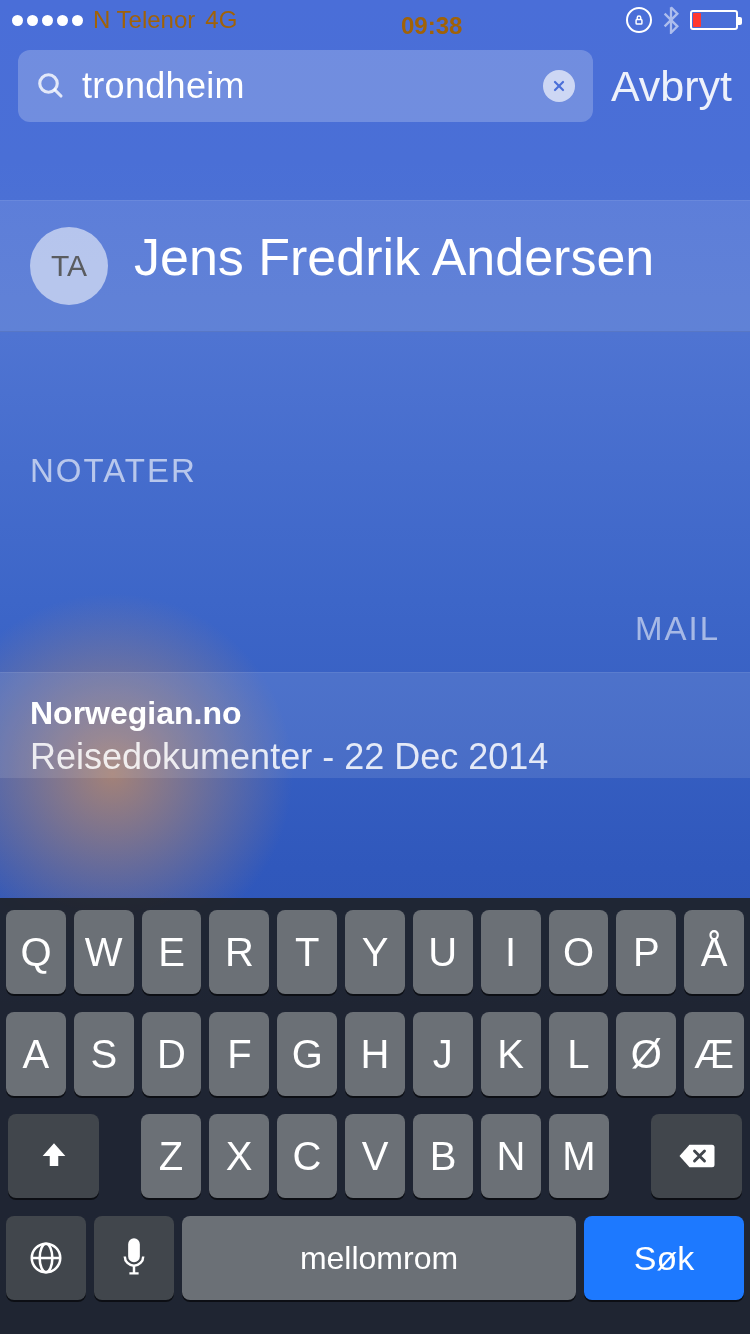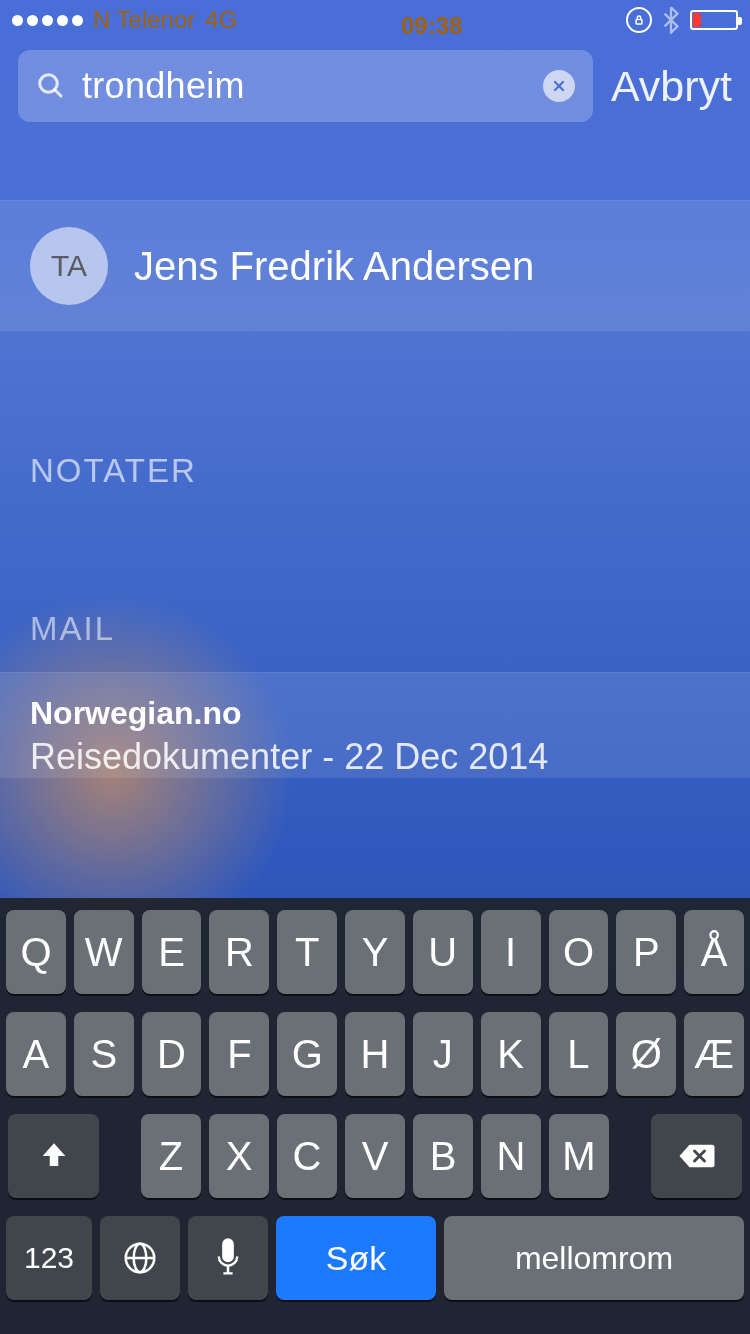--- a/index.html
+++ b/index.html
@@ -31,28 +31,28 @@
   .search-field{flex:1;height:72px;background:rgba(255,255,255,0.22);border-radius:12px;display:flex;align-items:center;padding:0 18px;gap:16px;}
   .search-ic svg{width:30px;height:30px;stroke:rgba(255,255,255,0.8);}
   .search-text{flex:1;font-size:36px;font-weight:400;color:#fff;letter-spacing:0.3px;}
   .clear-btn{width:32px;height:32px;border-radius:50%;background:rgba(255,255,255,0.65);display:flex;align-items:center;justify-content:center;}
   .clear-btn svg{width:16px;height:16px;}
   .cancel-btn{font-size:43px;color:rgba(255,255,255,0.9);}
 
   
   .results{padding-top:60px;}
   .sect-header{font-size:33px;letter-spacing:2px;color:rgba(255,255,255,0.62);padding:0 30px 24px 30px;font-weight:400;}
-  .row{background:rgba(255,255,255,0.10);border-top:1px solid rgba(255,255,255,0.08);border-bottom:1px solid rgba(0,0,0,0.08);padding:26px 30px;display:flex;align-items:center;gap:26px;}
+  .row{background:rgba(255,255,255,0.10);border-top:1px solid rgba(255,255,255,0.08);border-bottom:1px solid rgba(0,0,0,0.08);padding:26px 30px;display:flex;gap:26px;}
   .avatar{width:78px;height:78px;border-radius:50%;background:rgba(255,255,255,0.55);display:flex;align-items:center;justify-content:center;font-size:30px;color:rgba(80,80,80,0.9);font-weight:400;}
-  .row-title{font-size:40px;font-weight:400;color:#fff;}
+  .row-title{font-size:52px;font-weight:400;color:#fff;}
   .row.note{padding:34px 30px;}
   .sect-gap{height:120px;}
   .sect-gap.small{height:96px;}
 
-  .mail-sect .sect-header{color:rgba(255,255,255,0.55);}
+  .mail-sect .sect-header{color:rgba(255,255,255,0.55);text-align:right;}
   .mail-row{background:rgba(255,255,255,0.10);border-top:1px solid rgba(255,255,255,0.08);padding:22px 30px 0 30px;}
   .mail-from{font-size:32px;font-weight:600;color:#fff;}
   .mail-sub{font-size:36px;color:rgba(255,255,255,0.85);margin-top:4px;white-space:nowrap;overflow:hidden;}
 
   
   .kb{position:absolute;left:0;right:0;bottom:0;height:436px;background:rgba(30,34,40,0.92);padding:12px 6px 8px 6px;display:flex;flex-direction:column;gap:18px;}
   .kb-row{display:flex;gap:8px;justify-content:center;}
   .key{height:84px;border-radius:8px;background:#6b7076;color:#fff;font-size:40px;display:flex;align-items:center;justify-content:center;box-shadow:0 2px 0 rgba(0,0,0,0.6);}
   .kr1 .key{flex:1;}
   .kr2 .key{flex:1;}
@@ -193,30 +193,29 @@
         <div class="key letter">M</div>
       </div>
     <div class="key bksp">
       <svg width="40" height="30" viewBox="0 0 32 24" fill="#fff">
           <path d="M10 3h18a2 2 0 0 1 2 2v14a2 2 0 0 1-2 2H10L2 12z"></path>
           <path d="M14 8l8 8M22 8l-8 8" stroke="#41464c" stroke-width="2.3" stroke-linecap="round"></path>
         </svg>
     </div>
   </div>
   <div class="kb-row kr4">
-    <div class="key num">123</div>
     <div class="key globe">
       <svg width="38" height="38" viewBox="0 0 24 24" fill="none" stroke="#fff" stroke-width="1.6">
           <circle cx="12" cy="12" r="9"></circle>
           <ellipse cx="12" cy="12" rx="4" ry="9"></ellipse>
           <line x1="3" y1="12" x2="21" y2="12"></line>
         </svg>
     </div>
     <div class="key mic">
       <svg width="26" height="40" viewBox="0 0 16 26" fill="none" stroke="#fff" stroke-width="1.6">
           <rect x="5" y="1" width="6" height="14" rx="3" fill="#fff"></rect>
           <path d="M2 12a6 6 0 0 0 12 0M8 18v5M5 23h6"></path>
         </svg>
     </div>
+    <div class="key space">mellomrom</div>
     <div class="key search">Søk</div>
-    <div class="key space">mellomrom</div>
   </div>
 </div>
 
 </body></html>

